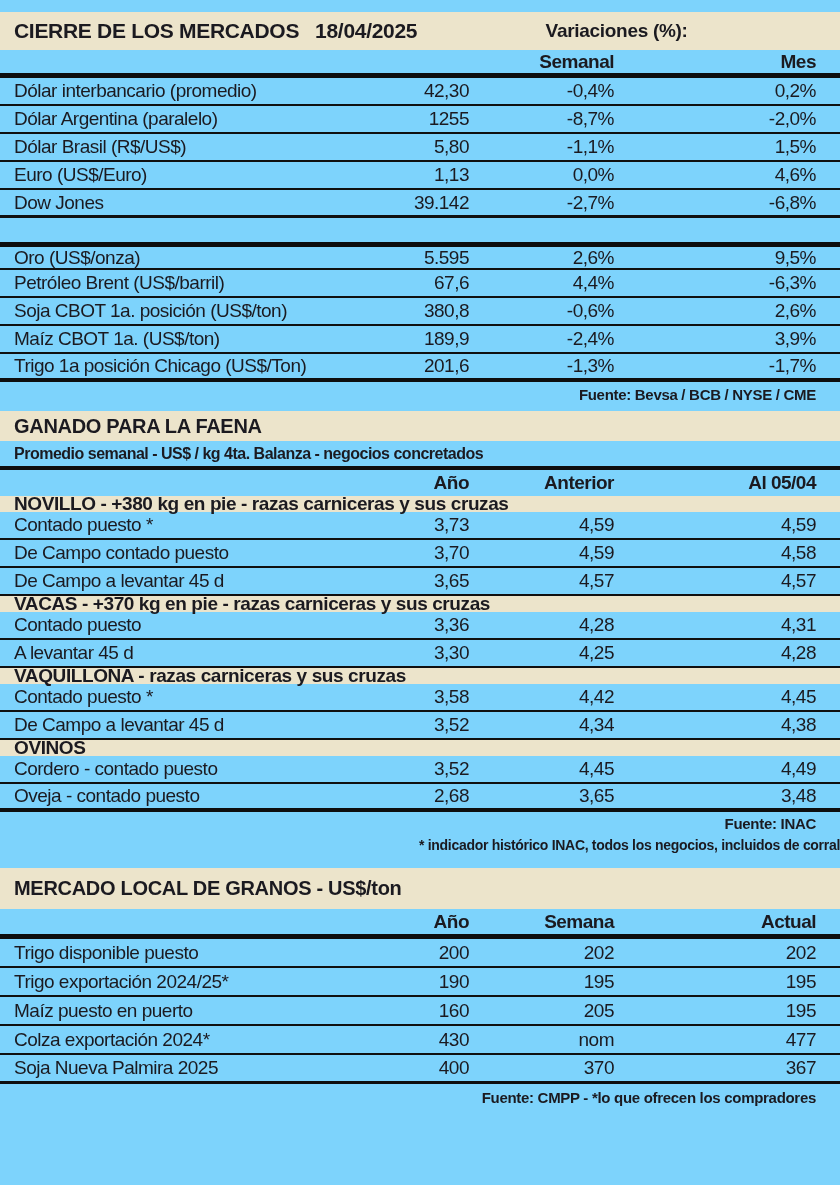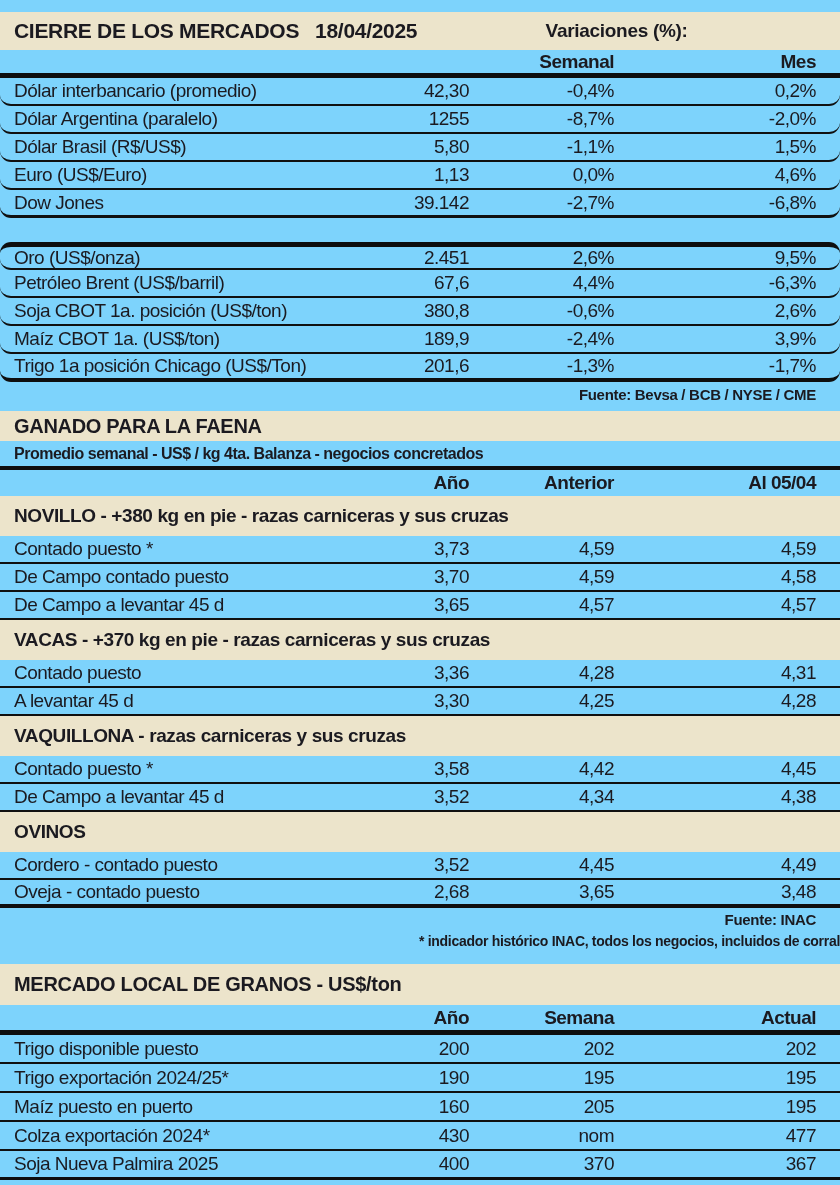--- a/index.html
+++ b/index.html
@@ -29,39 +29,39 @@
 
   
   .title-band { height:38px; margin-top:12px; }
   .title-band .main-title { font-size:21px; font-weight:bold; letter-spacing:-0.3px; white-space:nowrap; }
   .title-band .date { margin-left:16px; }
   .title-band .variations { flex:1; text-align:center; font-size:19px; font-weight:bold; letter-spacing:-0.3px; }
 
   .mk-header { height:28px; border-bottom:5px solid #0e0e0e; }
   .mk-header .cell { font-weight:bold; }
 
-  .mk-row { height:28px; border-bottom:2px solid #101010;border-radius:11px; }
+  .mk-row { height:28px; border-bottom:2px solid #101010; }
   .mk-row-last1 { border-bottom:3px solid #101010; }
   .mk-gap { height:24px; }
   .mk-row-first2 { border-top:5px solid #0e0e0e; }
   .mk-row-last2 { border-bottom:4px solid #0e0e0e; }
 
   .source-line {
     height:24px; display:flex; align-items:center; justify-content:flex-end;
     padding-right:24px; font-size:15px; font-weight:bold; letter-spacing:-0.3px;
   }
 
   
   .gd-band { height:30px; margin-top:5px; }
   .gd-band .t { font-size:20px; font-weight:bold; letter-spacing:-0.3px; }
   .gd-subtitle { height:29px; border-bottom:4px solid #0e0e0e; display:flex; align-items:center; padding:0 24px 0 14px; }
   .gd-subtitle .t { font-size:16px; font-weight:bold; letter-spacing:-0.5px; white-space:nowrap; }
   .gd-header { height:26px; }
   .gd-header .cell { font-weight:bold; }
-  .sec-band { height:40px; }
+  .sec-band { height:16px; }
   .sec-band .t { font-size:19px; font-weight:bold; letter-spacing:-0.4px; white-space:nowrap; }
   .gd-row { height:28px; border-bottom:2px solid #101010; }
   .gd-row-last { border-bottom:4px solid #0e0e0e; }
   .footnote-line {
     height:22px; display:flex; align-items:center; justify-content:flex-end;
     font-size:14px; letter-spacing:-0.3px; font-weight:bold;
   }
 
   
   .gr-band { height:41px; margin-top:12px; }
@@ -117,21 +117,21 @@
     <span class="cell lbl">Dow Jones</span>
     <span class="cell num">39.142</span>
     <span class="cell num">-2,7%</span>
     <span class="cell num">-6,8%</span>
   </div>
 
   <div class="mk-gap"></div>
 
   <div class="r mk-row mk-row-first2">
     <span class="cell lbl">Oro (US$/onza)</span>
-    <span class="cell num">2.451</span>
+    <span class="cell num">5.595</span>
     <span class="cell num">2,6%</span>
     <span class="cell num">9,5%</span>
   </div>
   <div class="r mk-row">
     <span class="cell lbl">Petróleo Brent (US$/barril)</span>
     <span class="cell num">67,6</span>
     <span class="cell num">4,4%</span>
     <span class="cell num">-6,3%</span>
   </div>
   <div class="r mk-row">

